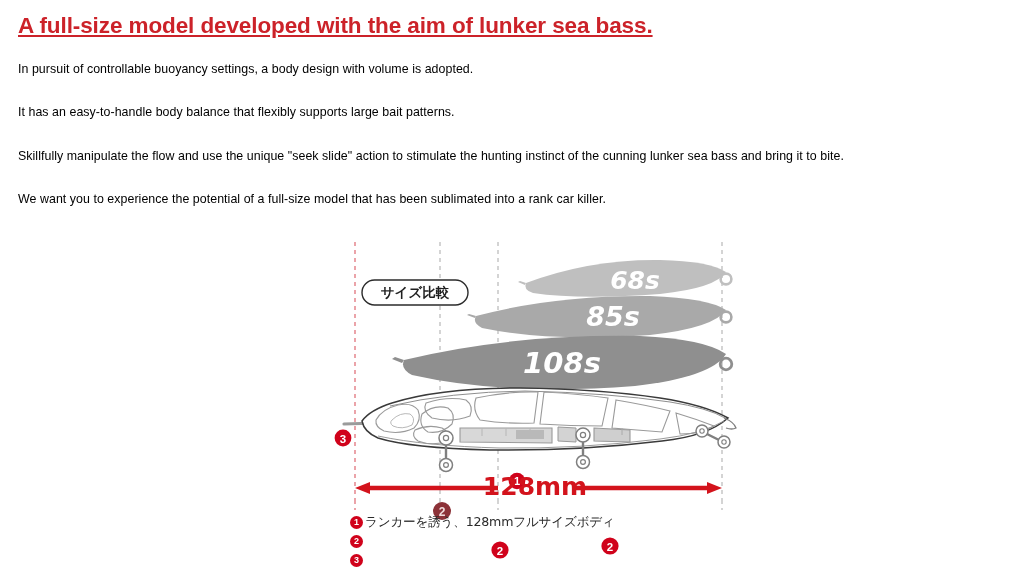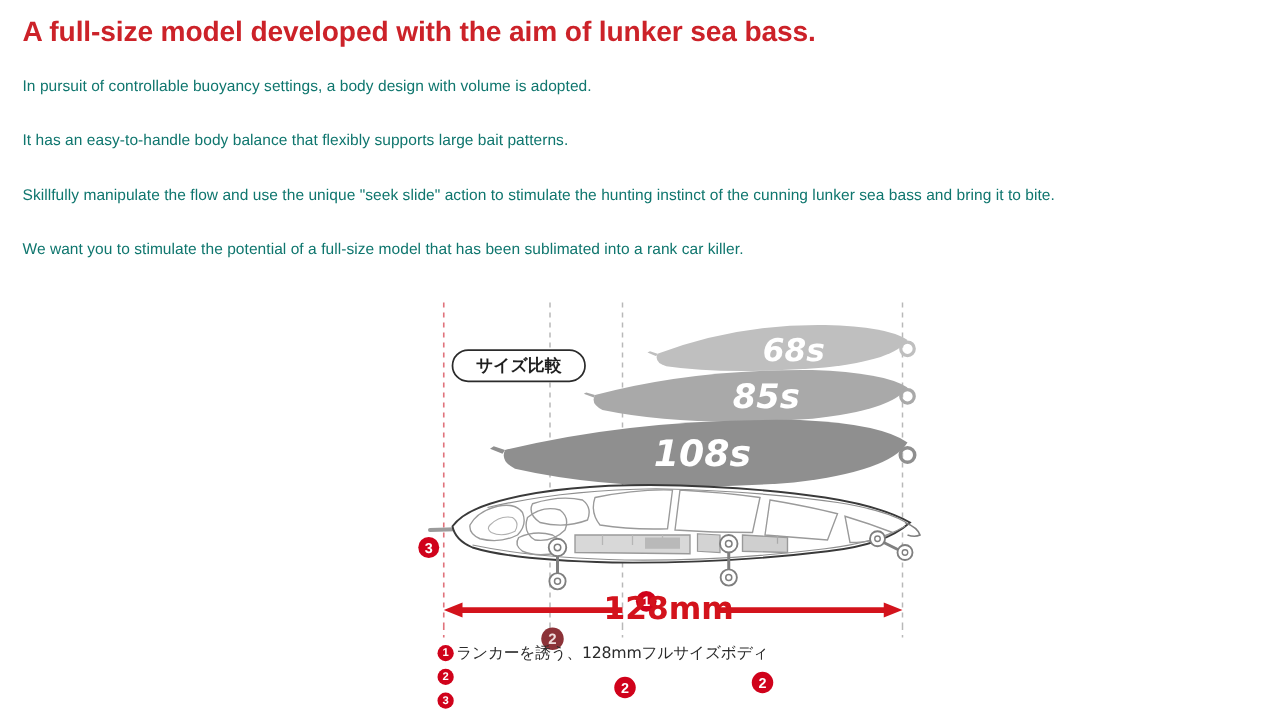--- a/index.html
+++ b/index.html
@@ -23,23 +23,24 @@
     top: 12px;
     width: 990px;
   }
   .page-title {
     color: #cc2229;
     font-size: 22.5px;
     font-weight: bold;
     letter-spacing: -0.1px;
     margin: 0 0 22px 0;
     line-height: 1.2;
+    text-decoration: underline;
   }
   .body-para {
-    color: #0f766e;
+    color: #000000;
     font-size: 12.4px;
     line-height: 1.4;
     margin: 0 0 26px 0;
     letter-spacing: 0.05px;
   }
 
   
   .diagram {
     position: absolute;
     left: 330px;
@@ -81,21 +82,21 @@
   }
 </style>
 </head>
 <body>
 
 <div class="text-block">
   <h1 class="page-title">A full-size model developed with the aim of lunker sea bass.</h1>
   <p class="body-para">In pursuit of controllable buoyancy settings, a body design with volume is adopted.</p>
   <p class="body-para">It has an easy-to-handle body balance that flexibly supports large bait patterns.</p>
   <p class="body-para">Skillfully manipulate the flow and use the unique "seek slide" action to stimulate the hunting instinct of the cunning lunker sea bass and bring it to bite.</p>
-  <p class="body-para">We want you to stimulate the potential of a full-size model that has been sublimated into a rank car killer.</p>
+  <p class="body-para">We want you to experience the potential of a full-size model that has been sublimated into a rank car killer.</p>
 </div>
 
 <div class="diagram">
 <svg width="412" height="344" viewBox="0 0 412 344" xmlns="http://www.w3.org/2000/svg">
 
   <g>
     <line x1="25" y1="4" x2="25" y2="262" stroke="#e0737c" stroke-width="1.3" stroke-dasharray="4 4"></line>
     <line x1="110" y1="4" x2="110" y2="262" stroke="#b8b8b8" stroke-width="1.2" stroke-dasharray="4 4"></line>
     <line x1="168" y1="4" x2="168" y2="262" stroke="#b8b8b8" stroke-width="1.2" stroke-dasharray="4 4"></line>
     <line x1="392" y1="4" x2="392" y2="262" stroke="#b8b8b8" stroke-width="1.2" stroke-dasharray="4 4"></line>

